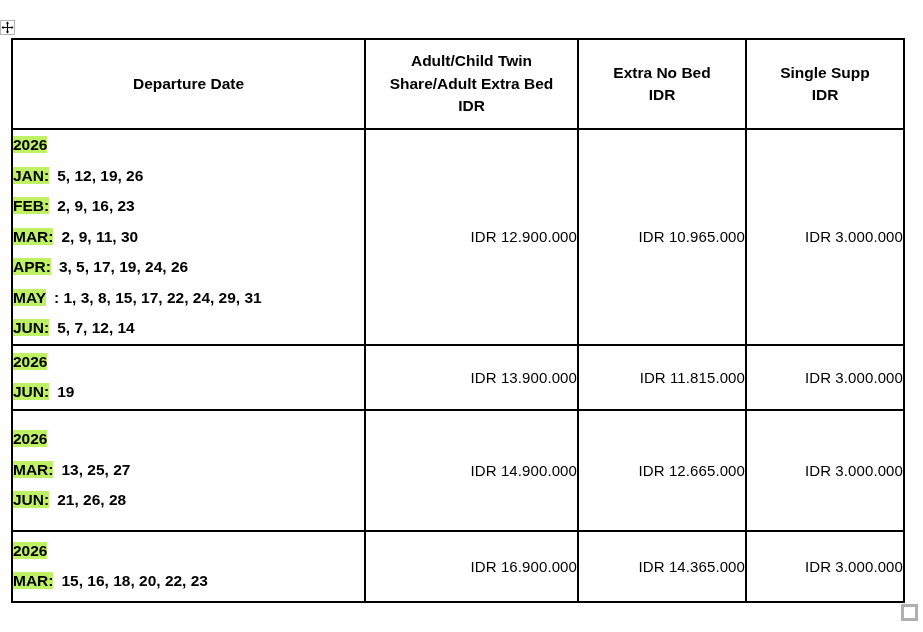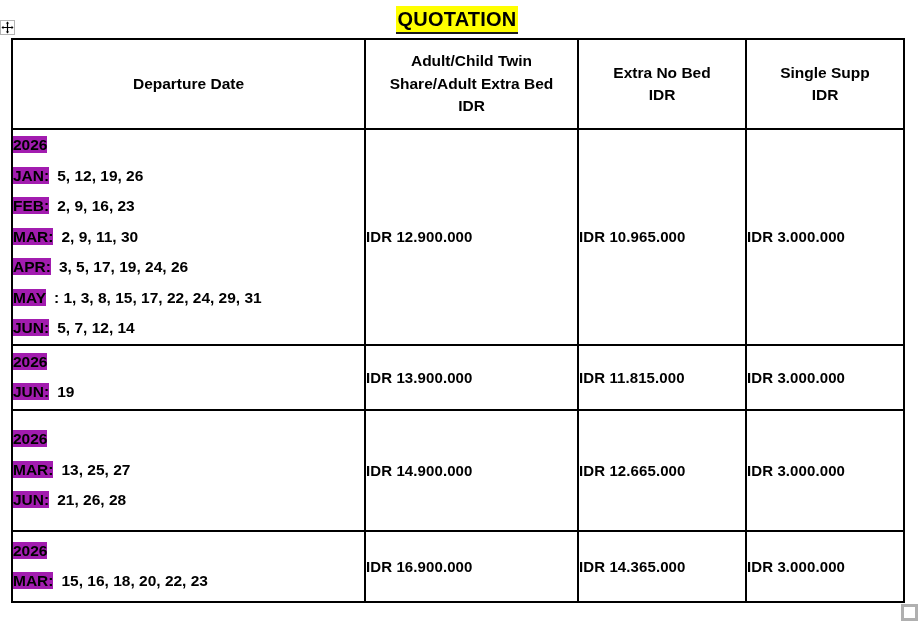--- a/index.html
+++ b/index.html
@@ -97,36 +97,36 @@
     padding: 2px 6px;
   }
 
   td.dates {
     padding: 6px 0 8px 12px;
     vertical-align: top;
     font-size: 15.5px;
     line-height: 1.0;
   }
   td.price {
-    text-align: left;
+    text-align: right;
     font-size: 15px;
-    font-weight: bold;
+    font-weight: normal;
     letter-spacing: 0.1px;
   }
 
   .dline {
     display: block;
     white-space: nowrap;
     margin: 0;
     padding: 0;
     height: 30.5px;
     line-height: 30.5px;
   }
   .hl {
-    background: #a21caf;
+    background: #bef264;
     font-weight: bold;
   }
   .dval {
     font-weight: bold;
     padding-left: 8px;
   }
 
   
   tr.r1 td { height: 215px; }
   tr.r2 td { height: 65px; }
@@ -159,23 +159,20 @@
 <body>
 
 <div class="page">
 
   <div class="move-handle">
     <svg width="13" height="13" viewBox="0 0 13 13">
       <path d="M6.5 0.5 L8.2 2.4 L7.1 2.4 L7.1 5.9 L10.6 5.9 L10.6 4.8 L12.5 6.5 L10.6 8.2 L10.6 7.1 L7.1 7.1 L7.1 10.6 L8.2 10.6 L6.5 12.5 L4.8 10.6 L5.9 10.6 L5.9 7.1 L2.4 7.1 L2.4 8.2 L0.5 6.5 L2.4 4.8 L2.4 5.9 L5.9 5.9 L5.9 2.4 L4.8 2.4 Z" fill="#000000"></path>
     </svg>
   </div>
 
-  <div class="title-wrap">
-    <span class="title">QUOTATION</span>
-  </div>
 
   <table class="quote">
     <colgroup>
       <col class="c1">
         <col class="c2">
         <col class="c3">
         <col class="c4">
     </colgroup>
     <thead>
       <tr>

